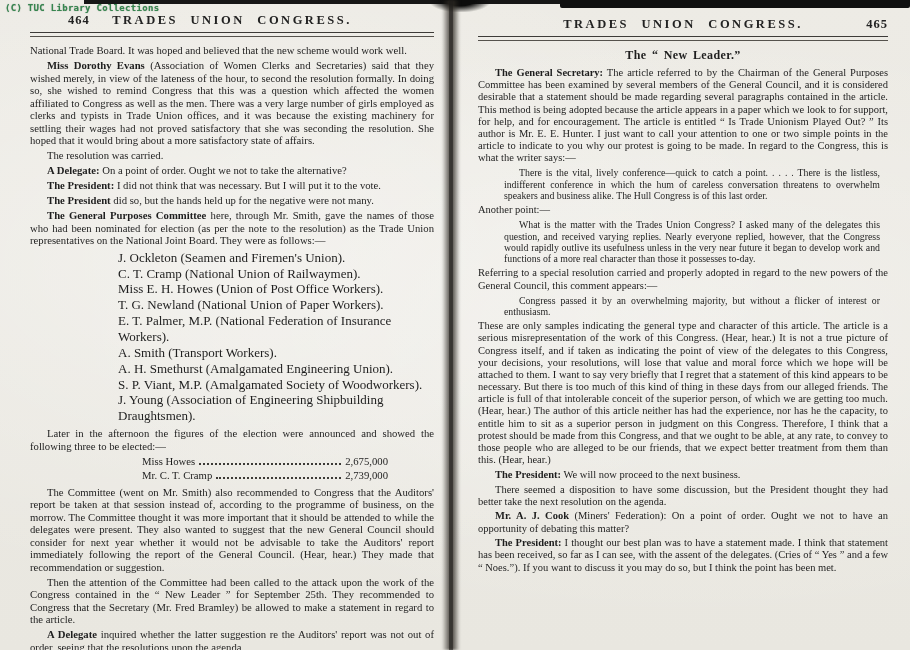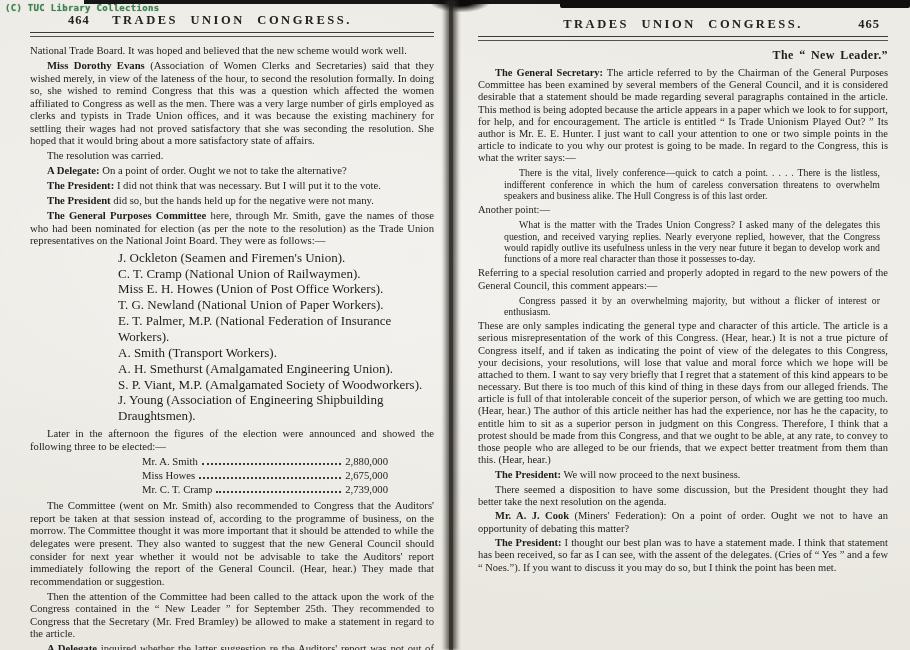--- a/index.html
+++ b/index.html
@@ -21,34 +21,34 @@
   .watermark{position:absolute;top:3px;left:5px;z-index:5;
     font-family:"DejaVu Sans Mono", monospace;font-size:9px;font-weight:bold;
     color:#37864f;letter-spacing:0.3px;text-shadow:0 0 1px rgba(20,60,35,0.5);}
   .page{position:absolute;top:0;height:650px;box-sizing:border-box;}
   .page.left{left:16px;width:426px;padding:13px 8px 0 14px;}
   .page.right{left:466px;width:436px;padding:17px 14px 0 12px;}
   .pagehead{position:relative;text-align:center;font-weight:bold;font-size:12.5px;
     letter-spacing:2.5px;word-spacing:7px;color:#222;}
   .pagehead .pagenum{position:absolute;letter-spacing:1px;word-spacing:normal;}
   .page.left .pagenum{left:38px;}
-  .page.right .pagenum{right:8px;}
+  .page.right .pagenum{right:0;}
   .headrule{height:3px;border-top:1.4px solid #3d3b38;border-bottom:1px solid #55524d;margin:4px 0 7px;}
   .body{font-size:10.7px;line-height:1.17;text-align:justify;margin:2.5px 0;text-indent:17px;}
   .page.right .body{font-size:10.5px;line-height:1.16;}
   .noindent{text-indent:0;}
   b.lead{font-weight:bold;}
   .nomlist{margin:3px 0 3px 88px;}
   .nom{font-size:13px;line-height:1.22;margin:0;text-align:left;}
   .electlist{margin:2px 0 3px 112px;width:246px;}
   .electrow{display:flex;align-items:baseline;font-size:10.7px;line-height:1.3;}
   .ename{white-space:nowrap;}
   .eleader{flex:1;margin:0 4px;border-bottom:2px dotted #3c3a36;height:8px;}
   .evalue{white-space:nowrap;}
-  .secthead{text-align:right;font-size:12px;font-weight:bold;margin:6px 0 4px;letter-spacing:0.4px;word-spacing:2px;}
+  .secthead{text-align:center;font-size:12px;font-weight:bold;margin:6px 0 4px;letter-spacing:0.4px;word-spacing:2px;}
   .quote{font-size:9.8px;line-height:1.15;text-align:justify;margin:3px 8px 3px 26px;text-indent:15px;color:#242424;}
 </style>
 </head>
 <body>
 
 <div class="scan">
   <div class="top-edge"></div>
   <div class="top-edge-right"></div>
   <div class="top-edge-mid"></div>
   <div class="gutter"></div>
@@ -78,25 +78,20 @@
       <p class="nom">E. T. Palmer, M.P. (National Federation of Insurance Workers).</p>
       <p class="nom">A. Smith (Transport Workers).</p>
       <p class="nom">A. H. Smethurst (Amalgamated Engineering Union).</p>
       <p class="nom">S. P. Viant, M.P. (Amalgamated Society of Woodworkers).</p>
       <p class="nom">J. Young (Association of Engineering Shipbuilding Draughtsmen).</p>
     </div>
 
     <p class="body"><span>Later in the afternoon the figures of the election were announced and showed the following three to be elected:—</span></p>
 
     <div class="electlist">
-      <div class="electrow">
-        <span class="ename">Mr. A. Smith</span>
-        <span class="eleader"></span>
-        <span class="evalue">2,880,000</span>
-      </div>
       <div class="electrow">
         <span class="ename">Miss Howes</span>
         <span class="eleader"></span>
         <span class="evalue">2,675,000</span>
       </div>
       <div class="electrow">
         <span class="ename">Mr. C. T. Cramp</span>
         <span class="eleader"></span>
         <span class="evalue">2,739,000</span>
       </div>

